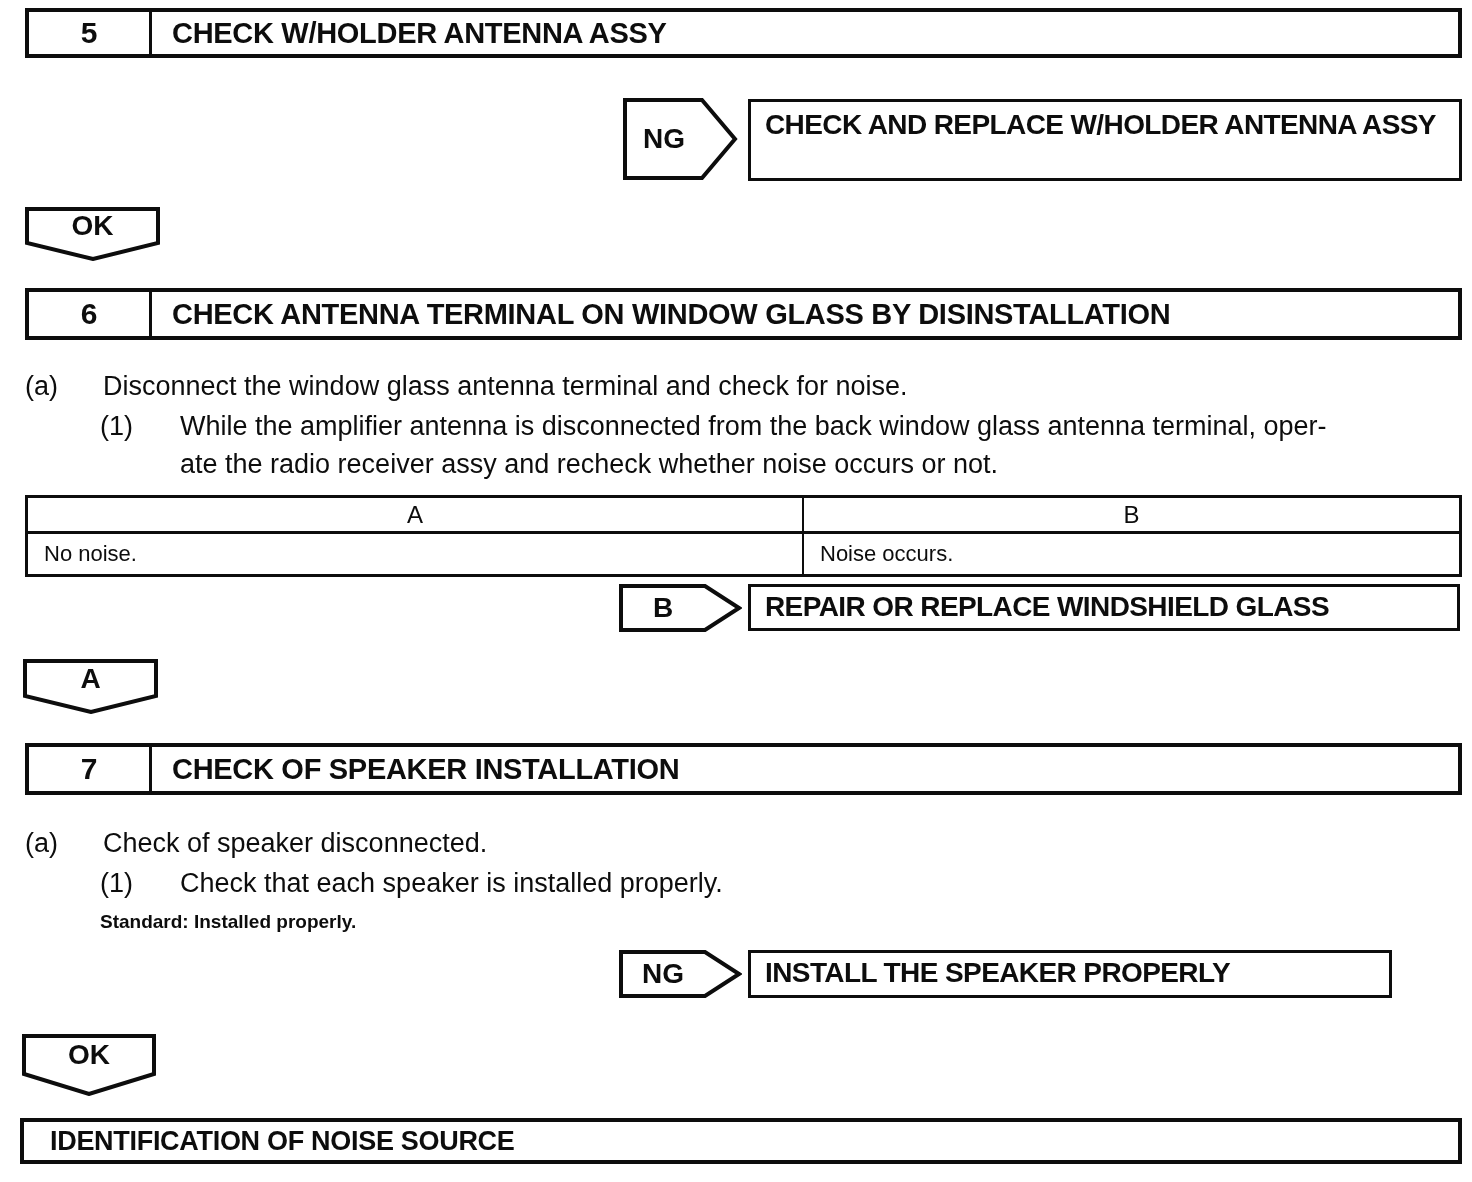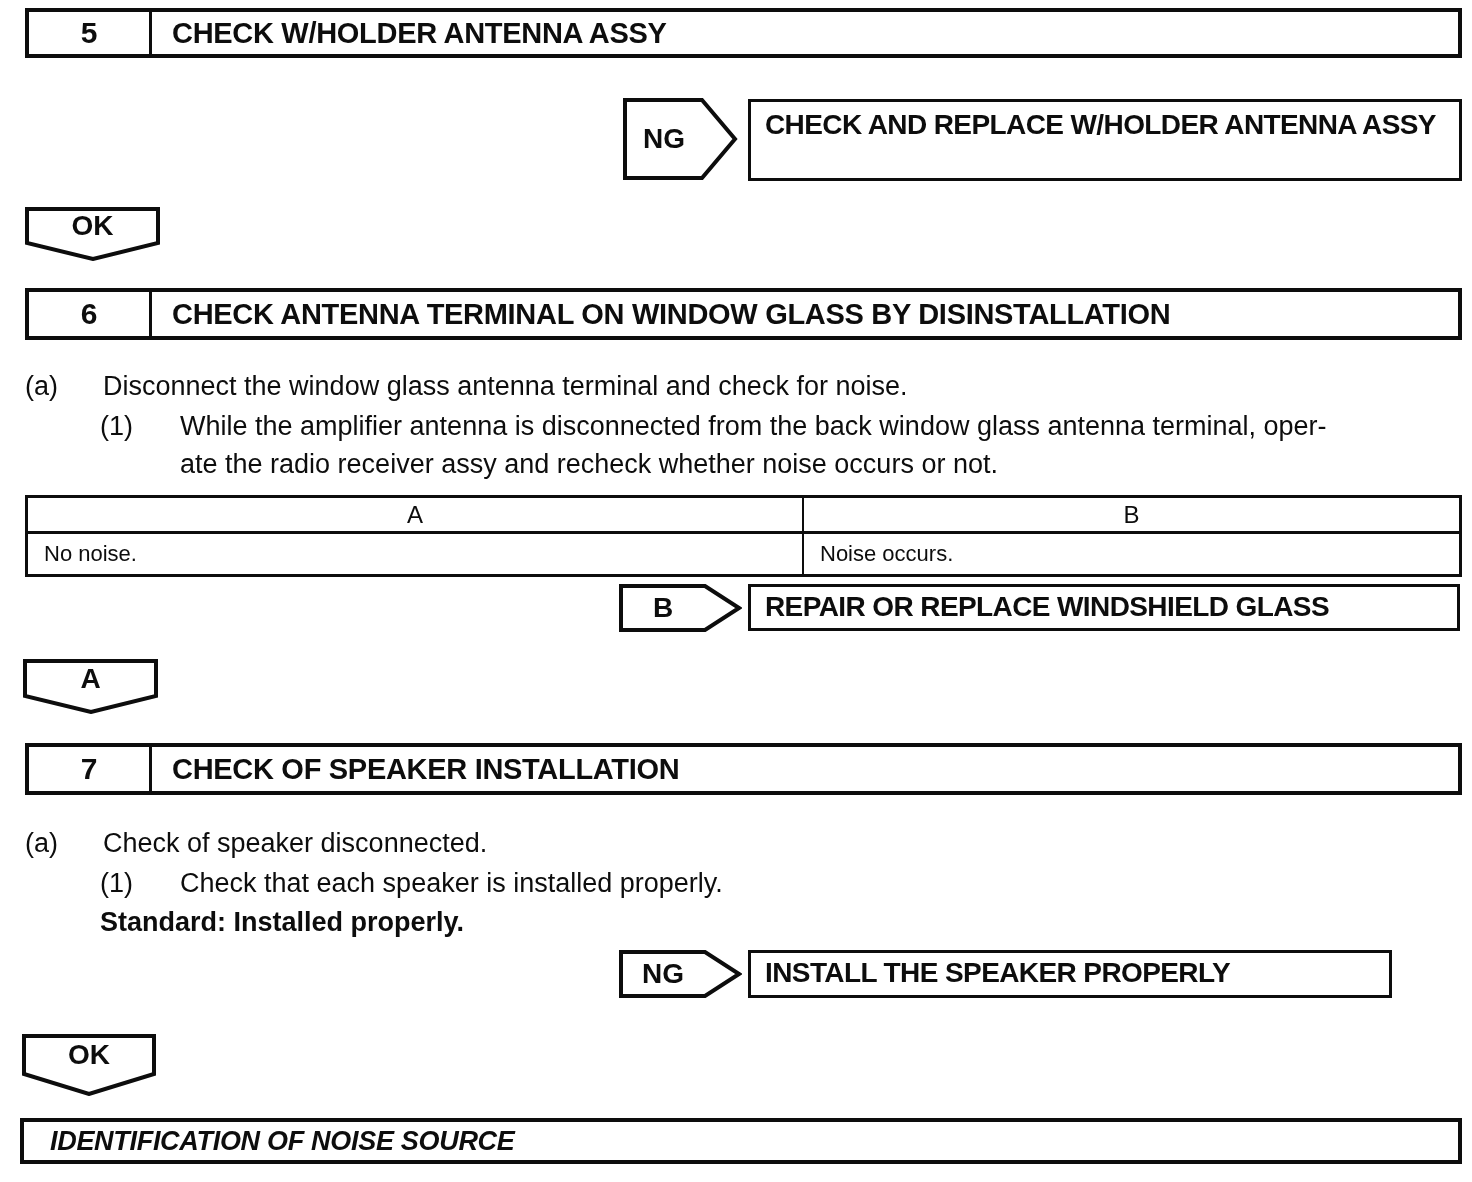--- a/index.html
+++ b/index.html
@@ -65,21 +65,21 @@
     display: flex;
     align-items: center;
     justify-content: center;
   }
 
   
   .list-item { display: flex; font-size: 27px; line-height: 38px; }
   .list-marker { flex: 0 0 78px; }
   .list-marker.w80 { flex: 0 0 80px; }
   .list-text { flex: 1; }
-  .standard-line { font-size: 27px; font-weight: bold; line-height: 34px; }
+  .standard-line { font-size: 19px; font-weight: bold; line-height: 34px; }
 
   
   .result-table {
     border: 3px solid #0d0d0d;
     display: grid;
     grid-template-columns: 776px 1fr;
     grid-template-rows: 36px 40px;
     background: #ffffff;
   }
   .rt-cell {
@@ -95,21 +95,20 @@
   
   .footer-box {
     border: 4px solid #0d0d0d;
     display: flex;
     align-items: center;
     padding-left: 26px;
     font-weight: bold;
     font-size: 27px;
     letter-spacing: -0.3px;
     background: #ffffff;
-    font-style: italic;
   }
 </style>
 </head>
 <body>
 
 <div class="page">
 
   <div class="abs step-header" style="left:25px; top:8px; width:1437px; height:50px;">
     <div class="step-number">5</div>
     <div class="step-title">CHECK W/HOLDER ANTENNA ASSY</div>

